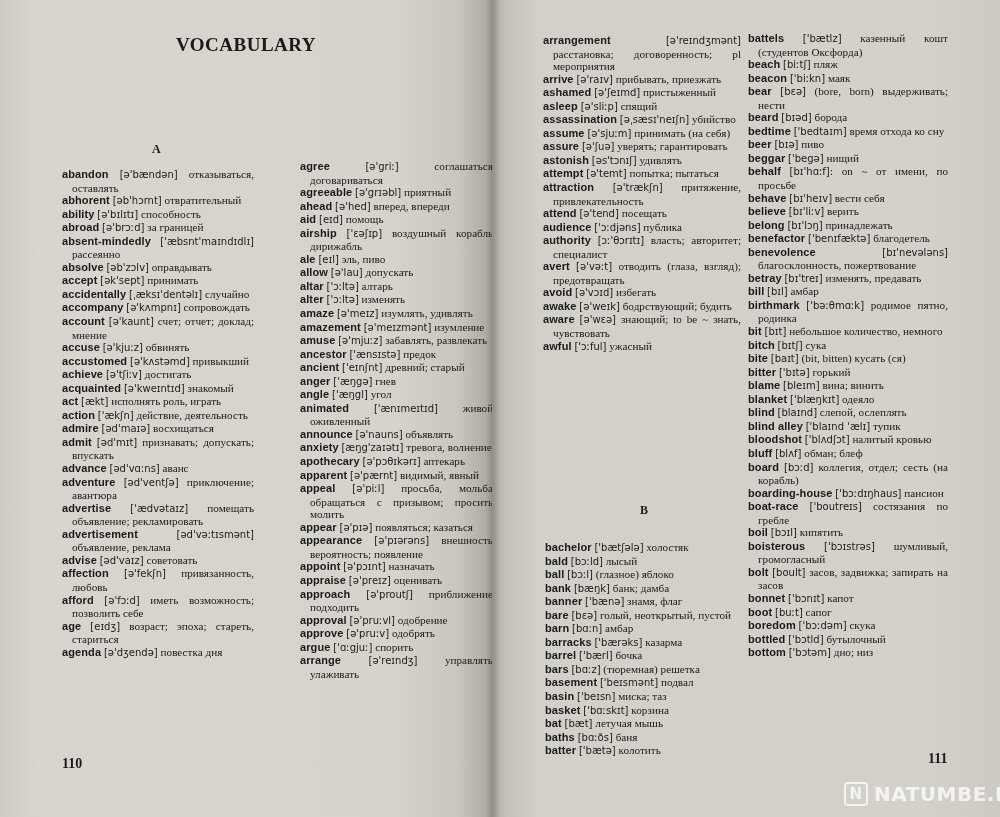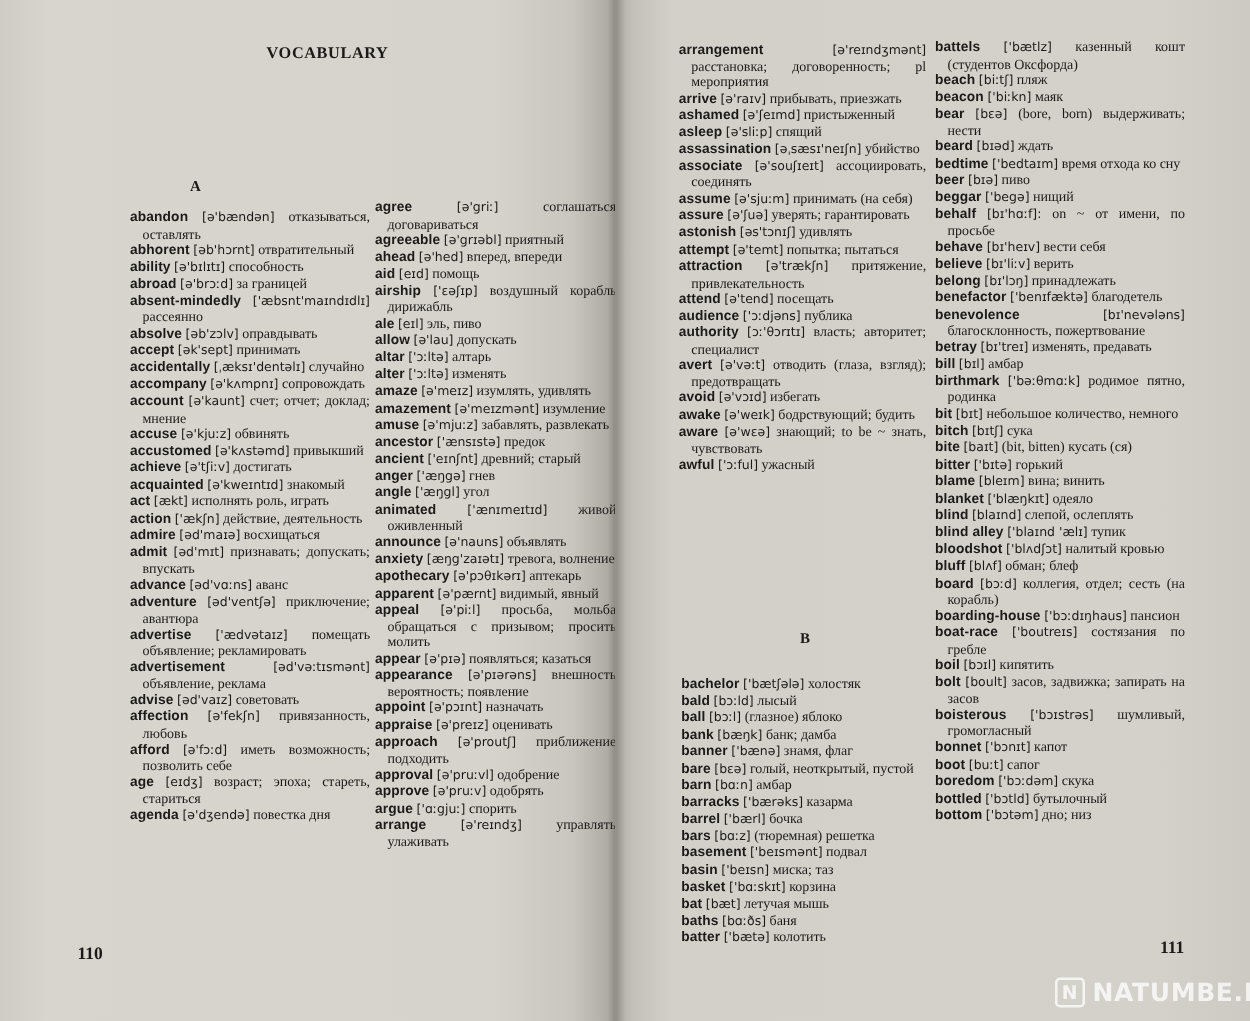--- a/index.html
+++ b/index.html
@@ -19,22 +19,22 @@
   }
   .page-right {
     left:492px; width:508px;
     background:linear-gradient(90deg,#aeaba5 0%,#c4c1bb 3%,#d3d0ca 9%,#d4d1cb 85%,#cdcac4 100%);
   }
   .gutter {
     position:absolute; left:486px; top:0; width:14px; height:817px;
     background:linear-gradient(90deg,rgba(0,0,0,0) 0%,rgba(60,55,50,0.25) 50%,rgba(0,0,0,0) 100%);
   }
   .running-head {
-    position:absolute; left:16px; width:492px; top:34px; text-align:center;
-    font-size:13px; font-weight:bold; letter-spacing:0.5px;
+    position:absolute; left:0; width:492px; top:34px; text-align:center;
+    font-size:19px; font-weight:bold; letter-spacing:0.5px;
   }
   .section-letter {
     position:absolute; font-size:12px; font-weight:bold;
   }
   .col {
     position:absolute; font-size:11.2px; line-height:12.55px;
     text-align:justify;
   }
   .entry { margin:0; padding-left:10px; text-indent:-10px; }
   .hw { font-weight:bold; font-family:"Liberation Sans","DejaVu Sans",sans-serif; font-size:11px; letter-spacing:0.1px; }
@@ -57,21 +57,21 @@
 </style>
 </head>
 <body>
 
 <div class="spread">
 
   <div class="page page-left">
     <div class="running-head">VOCABULARY</div>
     <div class="section-letter" style="left:152px; top:142px;">A</div>
 
-    <div class="col" id="lcol0" style="left:62px; top:168px; width:192px;margin-left:42px;">
+    <div class="col" id="lcol0" style="left:62px; top:168px; width:192px;">
         <p class="entry"><span class="hw">abandon</span> <span class="tr">[ə'bændən]</span> <span class="ru">отказываться, оставлять</span></p>
         <p class="entry"><span class="hw">abhorent</span> <span class="tr">[əb'hɔrnt]</span> <span class="ru">отвратительный</span></p>
         <p class="entry"><span class="hw">ability</span> <span class="tr">[ə'bɪlɪtɪ]</span> <span class="ru">способность</span></p>
         <p class="entry"><span class="hw">abroad</span> <span class="tr">[ə'brɔːd]</span> <span class="ru">за границей</span></p>
         <p class="entry"><span class="hw">absent-mindedly</span> <span class="tr">['æbsnt'maɪndɪdlɪ]</span> <span class="ru">рассеянно</span></p>
         <p class="entry"><span class="hw">absolve</span> <span class="tr">[əb'zɔlv]</span> <span class="ru">оправдывать</span></p>
         <p class="entry"><span class="hw">accept</span> <span class="tr">[ək'sept]</span> <span class="ru">принимать</span></p>
         <p class="entry"><span class="hw">accidentally</span> <span class="tr">[ˌæksɪ'dentəlɪ]</span> <span class="ru">случайно</span></p>
         <p class="entry"><span class="hw">accompany</span> <span class="tr">[ə'kʌmpnɪ]</span> <span class="ru">сопровождать</span></p>
         <p class="entry"><span class="hw">account</span> <span class="tr">[ə'kaunt]</span> <span class="ru">счет; отчет; доклад; мнение</span></p>
@@ -130,21 +130,20 @@
     <div class="folio" style="left:62px; top:756px;">110</div>
   </div>
 
   <div class="page page-right">
     <div class="col" id="rcol0" style="left:51px; top:34px; width:198px;">
         <p class="entry"><span class="hw">arrangement</span> <span class="tr">[ə'reɪndʒmənt]</span> <span class="ru">расстановка; договоренность; pl мероприятия</span></p>
         <p class="entry"><span class="hw">arrive</span> <span class="tr">[ə'raɪv]</span> <span class="ru">прибывать, приезжать</span></p>
         <p class="entry"><span class="hw">ashamed</span> <span class="tr">[ə'ʃeɪmd]</span> <span class="ru">пристыженный</span></p>
         <p class="entry"><span class="hw">asleep</span> <span class="tr">[ə'sliːp]</span> <span class="ru">спящий</span></p>
         <p class="entry"><span class="hw">assassination</span> <span class="tr">[əˌsæsɪ'neɪʃn]</span> <span class="ru">убийство</span></p>
-        <p class="entry"><span class="hw">associate</span> <span class="tr">[ə'souʃɪeɪt]</span> <span class="ru">ассоциировать, соединять</span></p>
         <p class="entry"><span class="hw">assume</span> <span class="tr">[ə'sjuːm]</span> <span class="ru">принимать (на себя)</span></p>
         <p class="entry"><span class="hw">assure</span> <span class="tr">[ə'ʃuə]</span> <span class="ru">уверять; гарантировать</span></p>
         <p class="entry"><span class="hw">astonish</span> <span class="tr">[əs'tɔnɪʃ]</span> <span class="ru">удивлять</span></p>
         <p class="entry"><span class="hw">attempt</span> <span class="tr">[ə'temt]</span> <span class="ru">попытка; пытаться</span></p>
         <p class="entry"><span class="hw">attraction</span> <span class="tr">[ə'trækʃn]</span> <span class="ru">притяжение, привлекательность</span></p>
         <p class="entry"><span class="hw">attend</span> <span class="tr">[ə'tend]</span> <span class="ru">посещать</span></p>
         <p class="entry"><span class="hw">audience</span> <span class="tr">['ɔːdjəns]</span> <span class="ru">публика</span></p>
         <p class="entry"><span class="hw">authority</span> <span class="tr">[ɔː'θɔrɪtɪ]</span> <span class="ru">власть; авторитет; специалист</span></p>
         <p class="entry"><span class="hw">avert</span> <span class="tr">[ə'vəːt]</span> <span class="ru">отводить (глаза, взгляд); предотвращать</span></p>
         <p class="entry"><span class="hw">avoid</span> <span class="tr">[ə'vɔɪd]</span> <span class="ru">избегать</span></p>
@@ -169,21 +168,21 @@
         <p class="entry"><span class="hw">basket</span> <span class="tr">['bɑːskɪt]</span> <span class="ru">корзина</span></p>
         <p class="entry"><span class="hw">bat</span> <span class="tr">[bæt]</span> <span class="ru">летучая мышь</span></p>
         <p class="entry"><span class="hw">baths</span> <span class="tr">[bɑːðs]</span> <span class="ru">баня</span></p>
         <p class="entry"><span class="hw">batter</span> <span class="tr">['bætə]</span> <span class="ru">колотить</span></p>
       </div>
     <div class="col" id="rcol1" style="left:256px; top:32px; width:200px;">
         <p class="entry"><span class="hw">battels</span> <span class="tr">['bætlz]</span> <span class="ru">казенный кошт (студентов Оксфорда)</span></p>
         <p class="entry"><span class="hw">beach</span> <span class="tr">[biːtʃ]</span> <span class="ru">пляж</span></p>
         <p class="entry"><span class="hw">beacon</span> <span class="tr">['biːkn]</span> <span class="ru">маяк</span></p>
         <p class="entry"><span class="hw">bear</span> <span class="tr">[bɛə]</span> <span class="ru">(bore, born) выдерживать; нести</span></p>
-        <p class="entry"><span class="hw">beard</span> <span class="tr">[bɪəd]</span> <span class="ru">ждать</span></p>
+        <p class="entry"><span class="hw">beard</span> <span class="tr">[bɪəd]</span> <span class="ru">борода</span></p>
         <p class="entry"><span class="hw">bedtime</span> <span class="tr">['bedtaɪm]</span> <span class="ru">время отхода ко сну</span></p>
         <p class="entry"><span class="hw">beer</span> <span class="tr">[bɪə]</span> <span class="ru">пиво</span></p>
         <p class="entry"><span class="hw">beggar</span> <span class="tr">['begə]</span> <span class="ru">нищий</span></p>
         <p class="entry"><span class="hw">behalf</span> <span class="tr">[bɪ'hɑːf]:</span> <span class="ru">on ~ от имени, по просьбе</span></p>
         <p class="entry"><span class="hw">behave</span> <span class="tr">[bɪ'heɪv]</span> <span class="ru">вести себя</span></p>
         <p class="entry"><span class="hw">believe</span> <span class="tr">[bɪ'liːv]</span> <span class="ru">верить</span></p>
         <p class="entry"><span class="hw">belong</span> <span class="tr">[bɪ'lɔŋ]</span> <span class="ru">принадлежать</span></p>
         <p class="entry"><span class="hw">benefactor</span> <span class="tr">['benɪfæktə]</span> <span class="ru">благодетель</span></p>
         <p class="entry"><span class="hw">benevolence</span> <span class="tr">[bɪ'nevələns]</span> <span class="ru">благосклонность, пожертвование</span></p>
         <p class="entry"><span class="hw">betray</span> <span class="tr">[bɪ'treɪ]</span> <span class="ru">изменять, предавать</span></p>
@@ -196,22 +195,22 @@
         <p class="entry"><span class="hw">blame</span> <span class="tr">[bleɪm]</span> <span class="ru">вина; винить</span></p>
         <p class="entry"><span class="hw">blanket</span> <span class="tr">['blæŋkɪt]</span> <span class="ru">одеяло</span></p>
         <p class="entry"><span class="hw">blind</span> <span class="tr">[blaɪnd]</span> <span class="ru">слепой, ослеплять</span></p>
         <p class="entry"><span class="hw">blind alley</span> <span class="tr">['blaɪnd 'ælɪ]</span> <span class="ru">тупик</span></p>
         <p class="entry"><span class="hw">bloodshot</span> <span class="tr">['blʌdʃɔt]</span> <span class="ru">налитый кровью</span></p>
         <p class="entry"><span class="hw">bluff</span> <span class="tr">[blʌf]</span> <span class="ru">обман; блеф</span></p>
         <p class="entry"><span class="hw">board</span> <span class="tr">[bɔːd]</span> <span class="ru">коллегия, отдел; сесть (на корабль)</span></p>
         <p class="entry"><span class="hw">boarding-house</span> <span class="tr">['bɔːdɪŋhaus]</span> <span class="ru">пансион</span></p>
         <p class="entry"><span class="hw">boat-race</span> <span class="tr">['boutreɪs]</span> <span class="ru">состязания по гребле</span></p>
         <p class="entry"><span class="hw">boil</span> <span class="tr">[bɔɪl]</span> <span class="ru">кипятить</span></p>
+        <p class="entry"><span class="hw">boisterous</span> <span class="tr">['bɔɪstrəs]</span> <span class="ru">шумливый, громогласный</span></p>
         <p class="entry"><span class="hw">bolt</span> <span class="tr">[boult]</span> <span class="ru">засов, задвижка; запирать на засов</span></p>
-        <p class="entry"><span class="hw">boisterous</span> <span class="tr">['bɔɪstrəs]</span> <span class="ru">шумливый, громогласный</span></p>
         <p class="entry"><span class="hw">bonnet</span> <span class="tr">['bɔnɪt]</span> <span class="ru">капот</span></p>
         <p class="entry"><span class="hw">boot</span> <span class="tr">[buːt]</span> <span class="ru">сапог</span></p>
         <p class="entry"><span class="hw">boredom</span> <span class="tr">['bɔːdəm]</span> <span class="ru">скука</span></p>
         <p class="entry"><span class="hw">bottled</span> <span class="tr">['bɔtld]</span> <span class="ru">бутылочный</span></p>
         <p class="entry"><span class="hw">bottom</span> <span class="tr">['bɔtəm]</span> <span class="ru">дно; низ</span></p>
       </div>
 
     <div class="folio" style="left:436px; top:751px;">111</div>
   </div>
 

